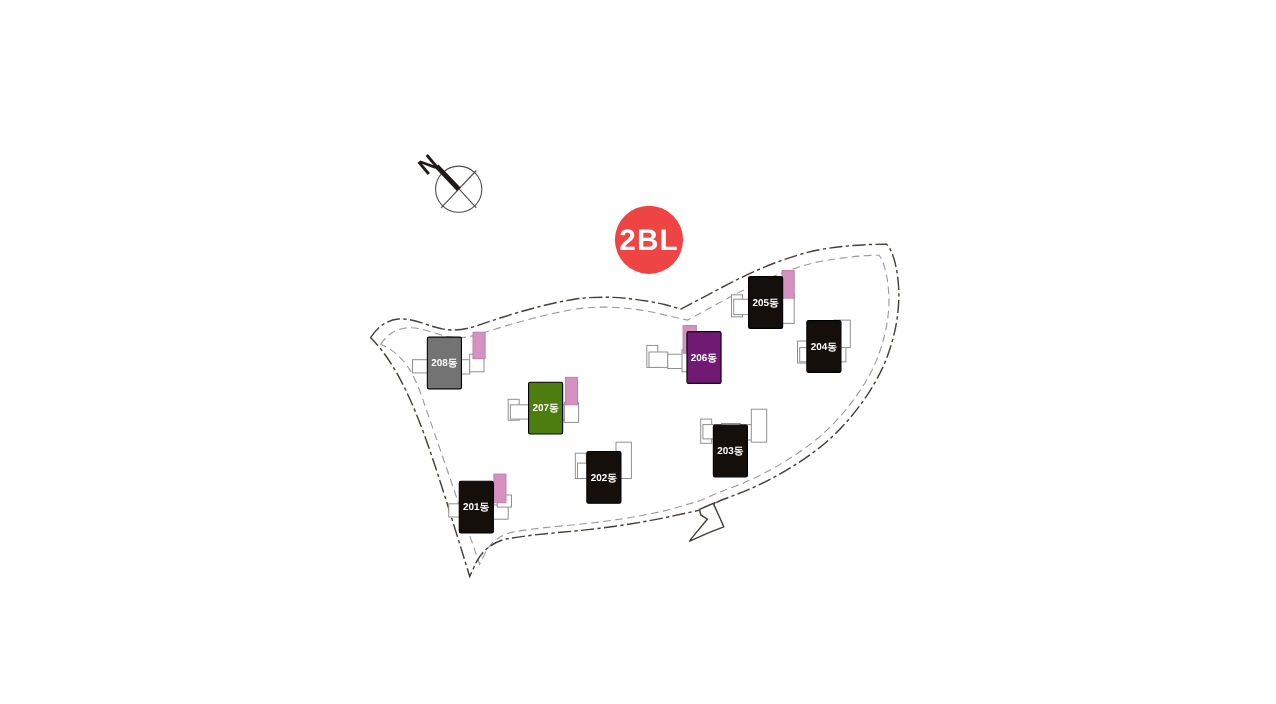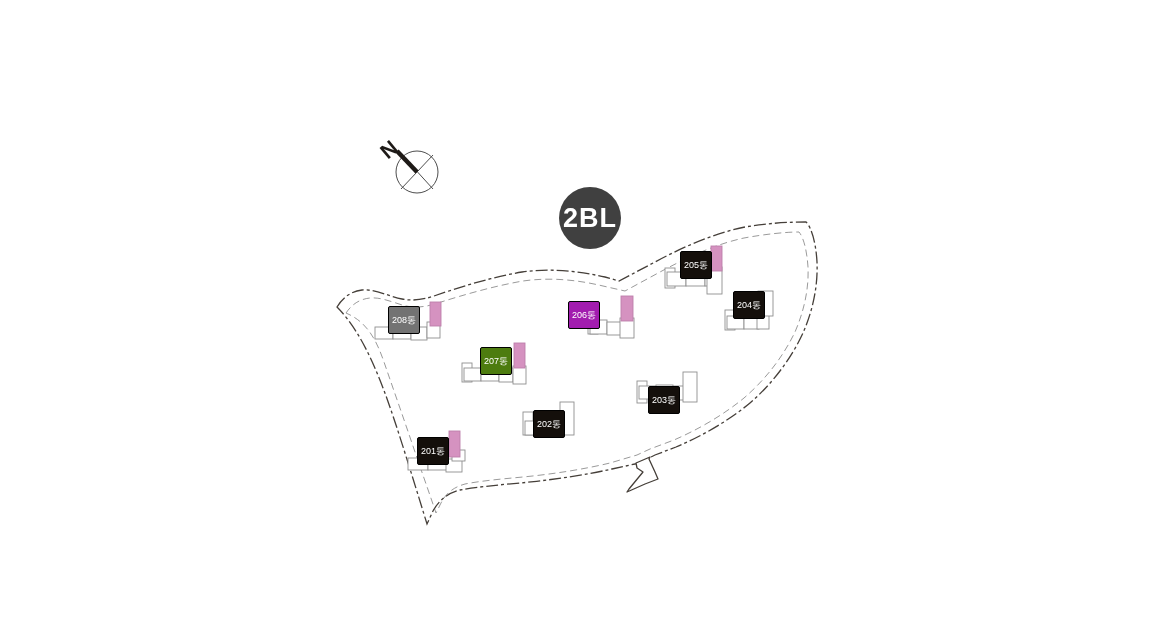--- a/index.html
+++ b/index.html
@@ -9,23 +9,23 @@
     font-family:"Liberation Sans", sans-serif;
   }
   #site-canvas{position:absolute;left:0;top:0;width:1160px;height:640px;}
   #plan-svg{position:absolute;left:0;top:0;}
   #labels-layer{position:absolute;left:0;top:0;width:1160px;height:640px;pointer-events:none;}
   .bldg-label{
     position:absolute;
     background:#140f0b;
     color:#ffffff;
     font-size:9px;
-    font-weight:normal;
+    font-weight:bold;
     line-height:12px;
-    padding:7px 3px;
+    padding:17px 3px;
     border-radius:2px;
     border:1px solid #000;
     letter-spacing:0px;
     white-space:nowrap;
     pointer-events:auto;
     cursor:pointer;
   }
   .block-badge{
     position:absolute;
     border-radius:50%;
@@ -152,27 +152,27 @@
         <g>
           <rect x="375" y="327" width="18" height="12" fill="#ffffff" stroke="#8f8f8f" stroke-width="0.9"></rect>
           <rect x="393" y="326" width="18" height="13" fill="#ffffff" stroke="#8f8f8f" stroke-width="0.9"></rect>
           <rect x="411" y="327" width="16" height="13" fill="#ffffff" stroke="#8f8f8f" stroke-width="0.9"></rect>
           <rect x="427" y="322" width="13" height="16" fill="#ffffff" stroke="#8f8f8f" stroke-width="0.9"></rect>
           <rect x="430" y="302" width="11" height="24" fill="#d592c0" stroke="#bd7fab" stroke-width="0.9"></rect>
         </g>
       </g>
   </svg>
 
-  <div class="block-badge" id="block-badge" style="left: 559px; top: 187px; height: 62px; width: 62px; background: #404040; color: rgb(255, 255, 255);">
+  <div class="block-badge" id="block-badge" style="left: 559px; top: 187px; height: 62px; width: 62px; background: #ef4444; color: rgb(255, 255, 255);">
     <span>2BL</span>
   </div>
 
   <div id="labels-layer">
       <div class="bldg-label" style="left: 417px; top: 437px; background: rgb(20, 15, 11); color: rgb(255, 255, 255); text-align: right;">201동</div>
       <div class="bldg-label" style="left: 533px; top: 410px; background: rgb(20, 15, 11); color: rgb(255, 255, 255);">202동</div>
       <div class="bldg-label" style="left: 648px; top: 367px; background: rgb(20, 15, 11); color: rgb(255, 255, 255); margin-top: 19px;">203동</div>
       <div class="bldg-label" style="left: 733px; top: 291px; background: rgb(20, 15, 11); color: rgb(255, 255, 255);">204동</div>
       <div class="bldg-label" style="left: 680px; top: 251px; background: rgb(20, 15, 11); color: rgb(255, 255, 255);">205동</div>
-      <div class="bldg-label" style="left: 568px; top: 301px; background: #a21caf; color: rgb(255, 255, 255);">206동</div>
+      <div class="bldg-label" style="left: 624px; top: 301px; background: #701a75; color: rgb(255, 255, 255);">206동</div>
       <div class="bldg-label" style="left: 480px; top: 347px; background: #4d7c0f; color: rgb(255, 255, 255);">207동</div>
       <div class="bldg-label" style="left: 388px; top: 306px; background: #737373; color: rgb(255, 255, 255);">208동</div>
     </div>
 </div>
 
 </body></html>

